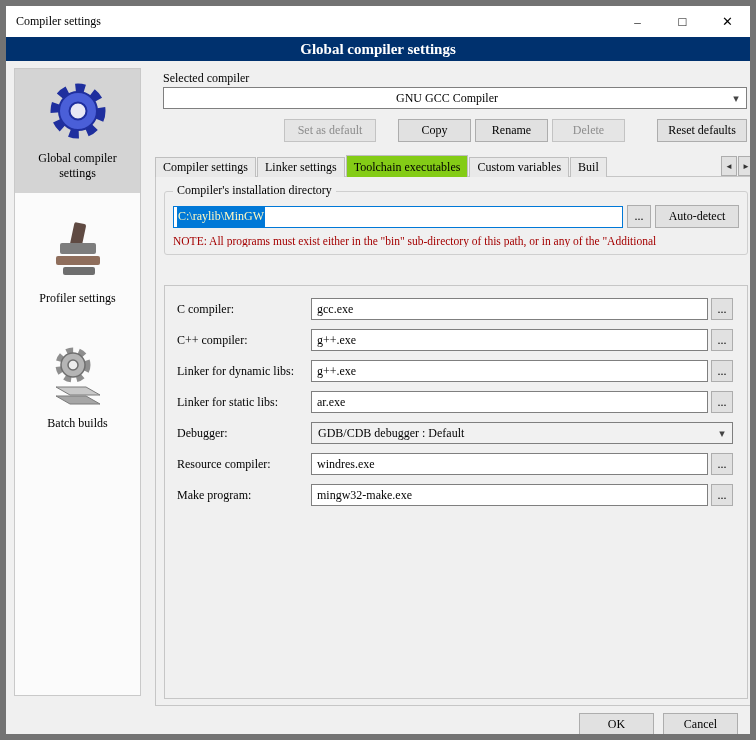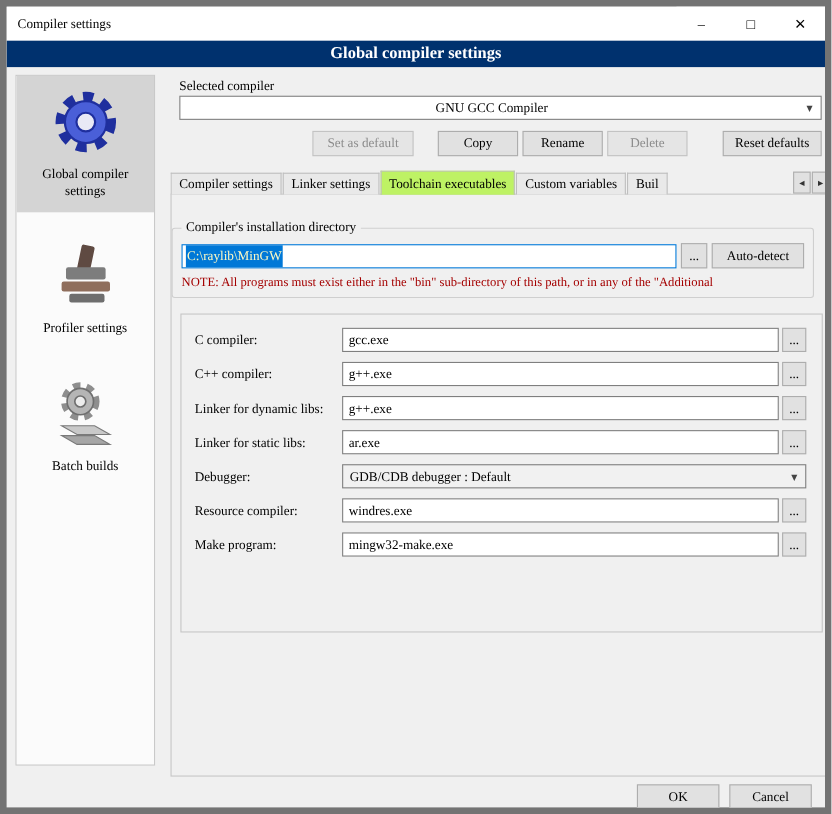--- a/index.html
+++ b/index.html
@@ -39,42 +39,42 @@
   .b-setdef{width:92px;margin-right:22px;}
   .b-copy{width:73px;margin-right:4px;}
   .b-rename{width:73px;margin-right:4px;}
   .b-delete{width:73px;margin-right:32px;}
   .b-reset{width:90px;}
 
   
   .tabstrip{position:absolute;left:149px;top:149px;width:599px;height:22px;display:flex;align-items:flex-end;z-index:3;overflow:hidden;}
   .tab{height:20px;line-height:19px;padding:0 7px;font-size:12px;background:#e9e9e9;border:1px solid #bfbfbf;
     border-bottom:none;margin-right:1px;white-space:nowrap;color:#000;}
-  .tab.active{height:23px;line-height:22px;background:#bef264;margin-bottom:-1px;position:relative;z-index:4;}
+  .tab.active{height:23px;line-height:22px;background:#84cc16;margin-bottom:-1px;position:relative;z-index:4;}
   .tab-arrows{position:absolute;right:0;top:1px;display:flex;gap:1px;z-index:5;background:#f0f0f0;padding-left:2px;}
   .tab-arrow{width:16px;height:20px;background:#e1e1e1;border:1px solid #adadad;font-size:8px;color:#333;
     display:flex;align-items:center;justify-content:center;padding:0;font-family:inherit;}
 
   .tab-panel{position:absolute;left:149px;top:170px;width:599px;height:530px;border:1px solid #c6c6c6;background:#f0f0f0;z-index:1;}
 
   
-  .groupbox{position:absolute;left:0;top:14px;width:584px;height:64px;border:1px solid #cfcfcf;border-radius:3px;margin-top:16px;}
+  .groupbox{position:absolute;left:8px;top:14px;width:584px;height:64px;border:1px solid #cfcfcf;border-radius:3px;}
   .groupbox-legend{position:absolute;top:-9px;left:8px;background:#f0f0f0;padding:0 4px;font-size:12px;color:#000;}
   .dir-row{position:absolute;left:8px;top:13px;right:8px;display:flex;align-items:center;}
   .dirbox{flex:1;height:22px;border:1px solid var(--selection-bg,#0078d7);background:#fff;font-size:12px;
     display:flex;align-items:center;padding:0 3px;overflow:hidden;white-space:nowrap;}
   .dirbox .sel{background:var(--selection-bg,#0078d7);color:#fef9c3;padding:12px 1px;}
   .gb-browse{width:24px;margin-left:4px;}
   .gb-auto{width:84px;margin-left:4px;}
   .note{position:absolute;left:8px;top:43px;right:4px;font-size:11.5px;color:var(--note-text,#a40000);
     white-space:nowrap;overflow:hidden;}
 
   
   .substrip{position:absolute;left:8px;top:86px;width:584px;height:22px;display:flex;align-items:flex-end;z-index:3;}
-  .subpanel{position:absolute;left:8px;top:108px;width:584px;height:290px;border:1px solid #c6c6c6;background:#f0f0f0;z-index:1;padding-top:12px;}
+  .subpanel{position:absolute;left:8px;top:108px;width:584px;height:414px;border:1px solid #c6c6c6;background:#f0f0f0;z-index:1;padding-top:12px;}
 
   
   .frow{display:flex;align-items:center;padding:0 14px 0 12px;height:22px;margin-bottom:9px;}
   .flabel{width:128px;margin-right:6px;font-size:12px;color:#000;flex:none;}
   .ftext{flex:1;height:22px;border:1px solid #7f7f7f;background:#fff;font-size:12px;padding:0 5px;
     font-family:inherit;color:#000;min-width:0;}
   .fbrowse{width:22px;height:22px;margin-left:3px;flex:none;padding:0;}
   .fcombo{flex:1;background:#f1f1f1;}
 
   

